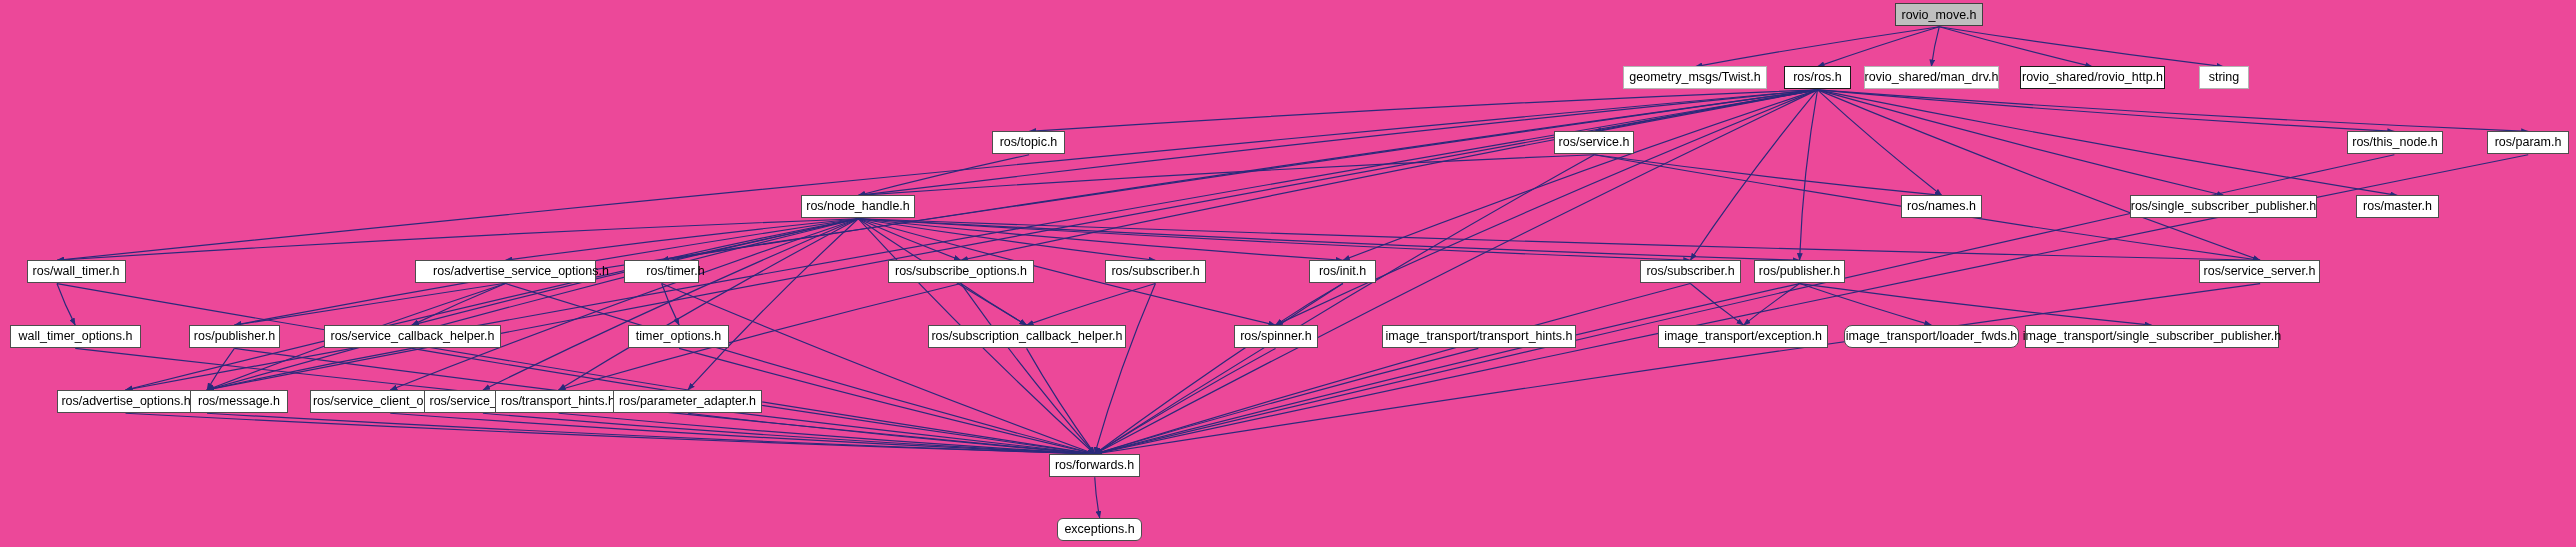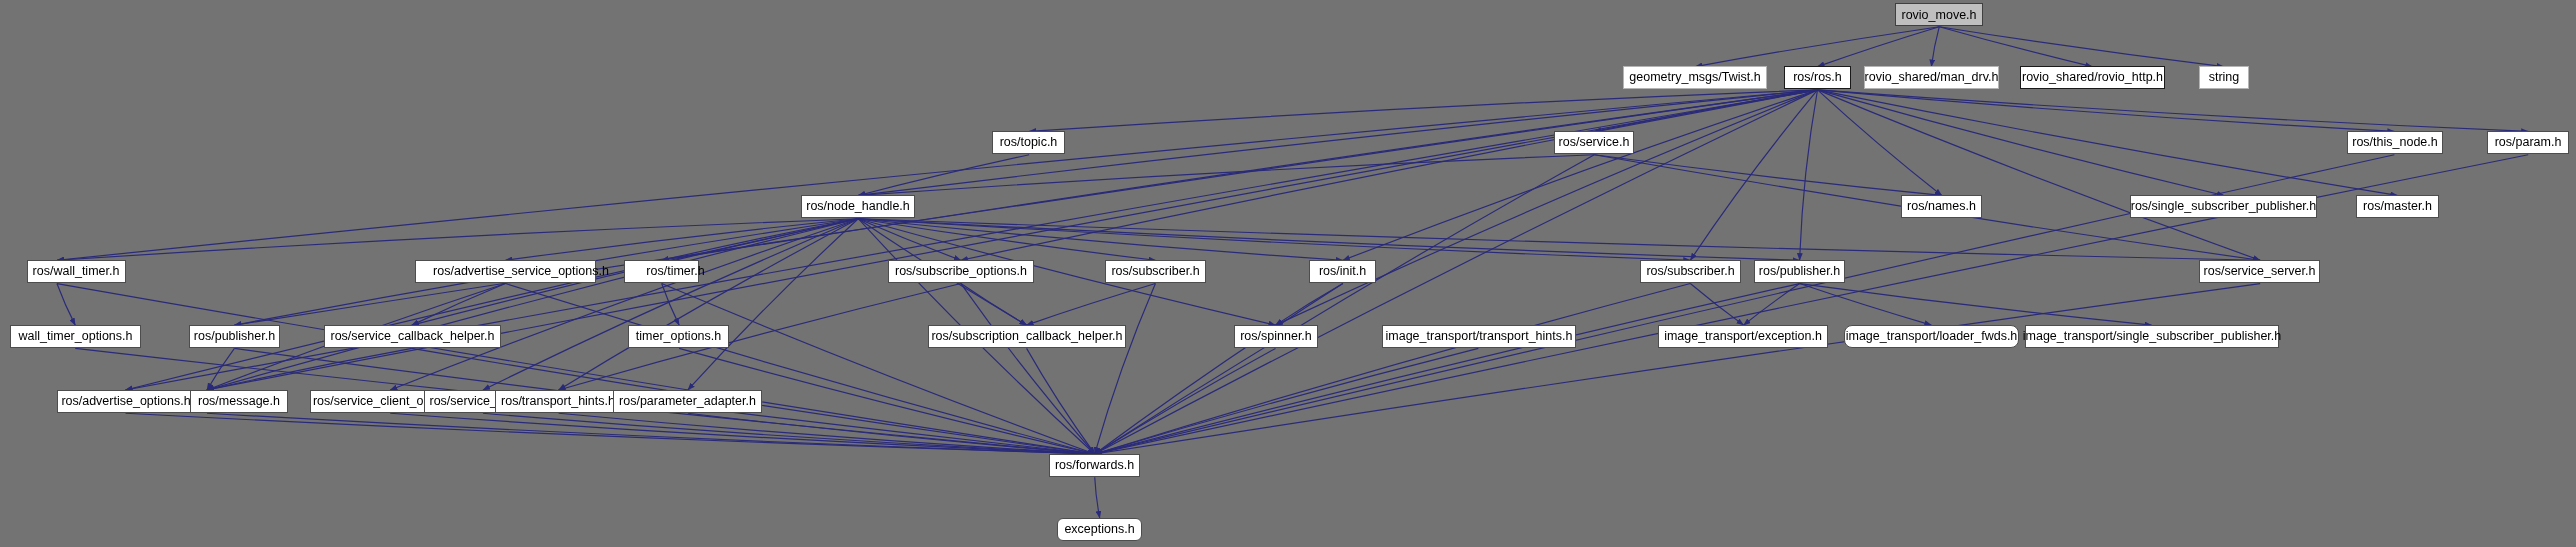--- a/index.html
+++ b/index.html
@@ -1,19 +1,19 @@
 <!DOCTYPE html>
 <html style="font-size:13.3px"><head>
 <meta charset="utf-8">
 <style>
   html,body{margin:0;padding:0;background:#ffffff;}
   #canvas{
     position:relative;
     width:2576px;height:548px;
-    background:#737373;
+    background:#ec4899;
     font-family:"Liberation Sans", sans-serif;
     overflow:hidden;
   }
   #edges{position:absolute;left:0;top:0;width:2576px;height:548px;}
   .node{
     position:absolute;
     box-sizing:border-box;
     display:flex;align-items:center;justify-content:center;
     height:23px;
     border:0.8px solid #9a9a9a;

